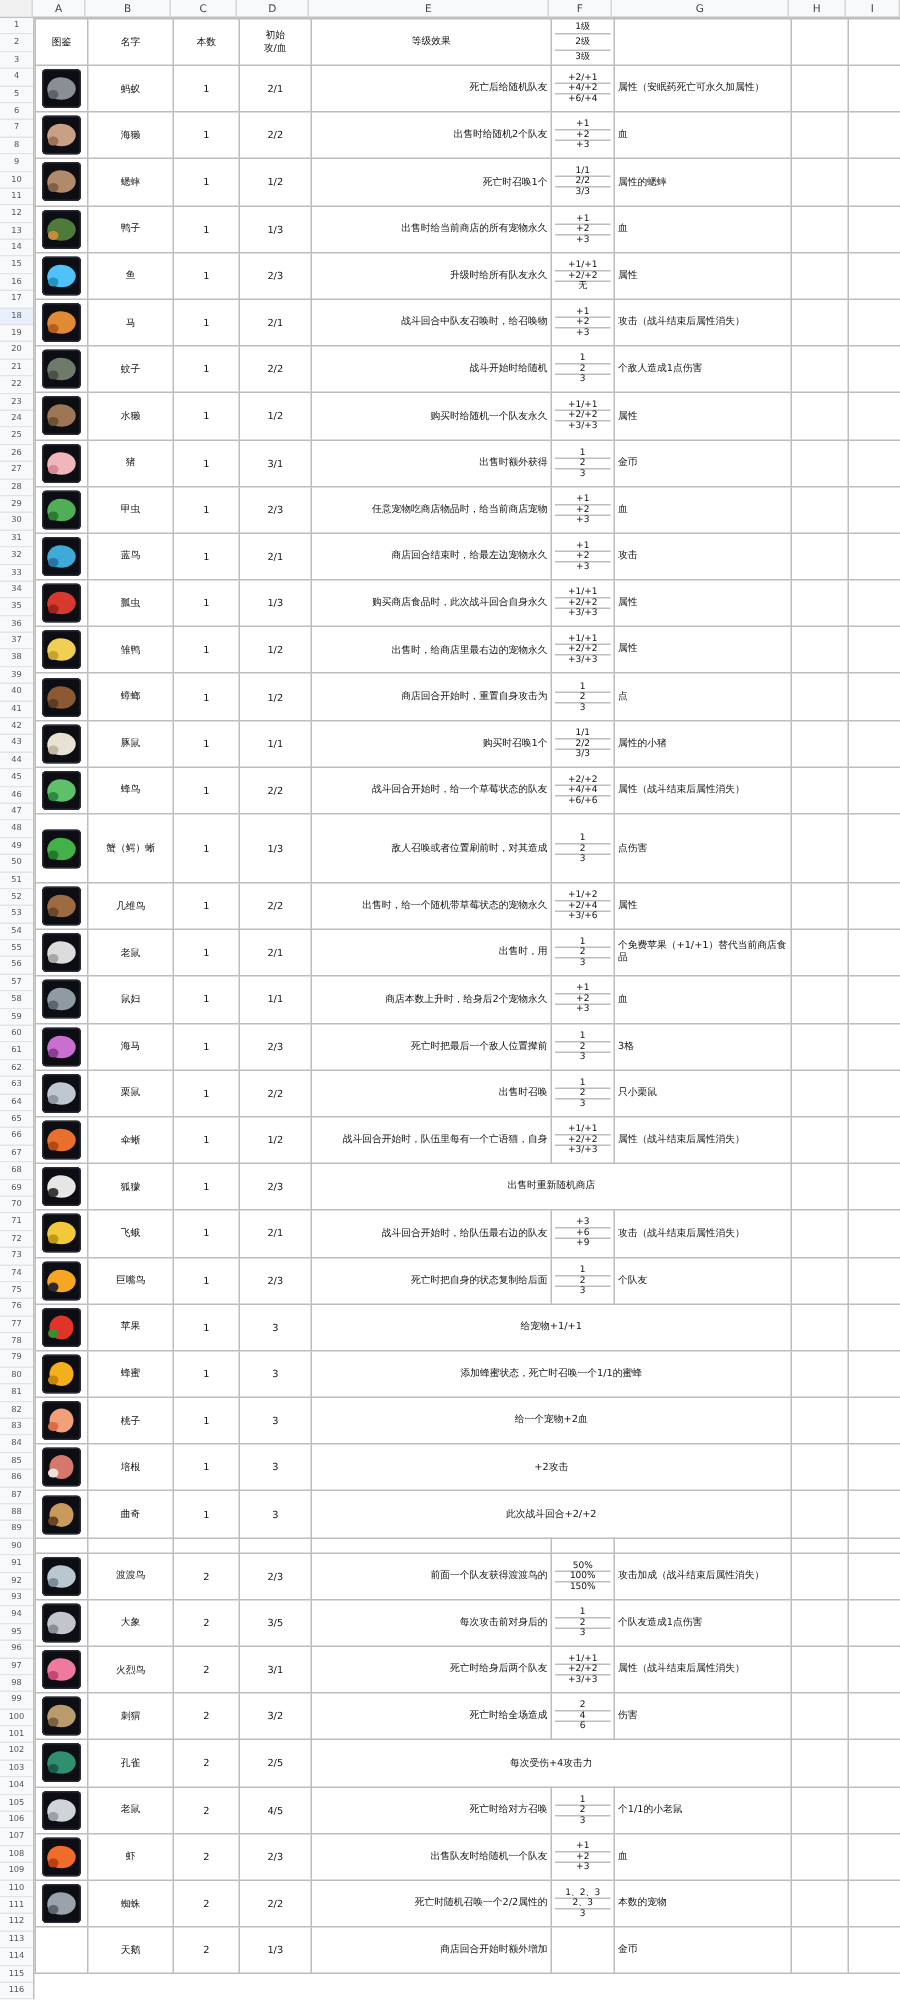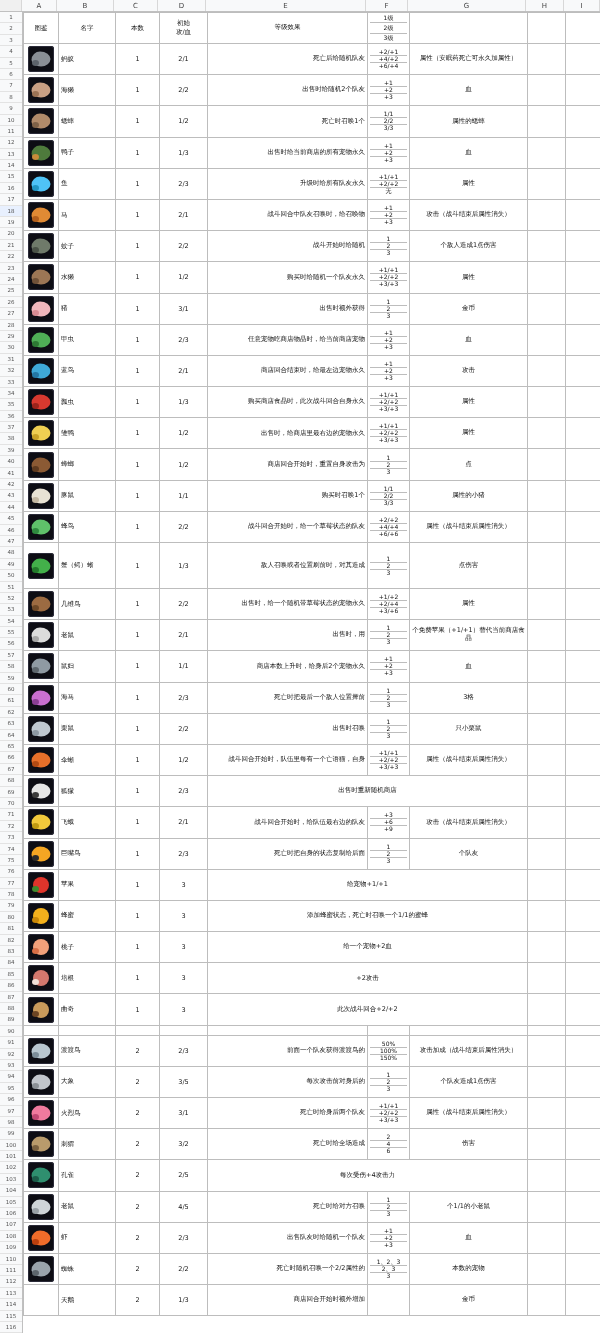--- a/index.html
+++ b/index.html
@@ -17,27 +17,27 @@
   .grid{display:flex;}
   .rowgutter{width:22px;background:#f8f9fa;border-right:1px solid #c0c0c0;flex:none;}
   .rn{font-size:5.5px;color:#555;text-align:center;height:10.4px;line-height:10.4px;border-bottom:1px solid #e3e3e3;background:#f8f9fa;overflow:hidden;}
   .rn.sel{background:#e8f0fe;}
   .tablewrap{flex:1;position:relative;}
 
   table.t{border-collapse:collapse;table-layout:fixed;width:578px;}
   table.t td{border:1px solid #bdbdbd;font-size:6.5px;color:#111;padding:0 2px;vertical-align:middle;box-sizing:border-box;
              font-family:"DejaVu Sans","Liberation Sans",sans-serif;}
   .cIcon{width:35px;height:31.2px;text-align:center;padding:0;}
-  .cName{width:57px;}
+  .cName{width:57px;text-align:center;}
   .cNum{width:44px;text-align:center;}
   .cStat{width:48px;text-align:center;}
   .cEff{width:160px;text-align:right;padding-right:3px;line-height:1.18;}
   .cEff.ctr{text-align:center;padding-right:2px;}
   .cLvl{width:42px;padding:0;}
-  .cTail{width:118px;text-align:center;padding-left:2px;line-height:1.2;}
+  .cTail{width:118px;text-align:left;padding-left:2px;line-height:1.2;}
   .cEmpty{width:38px;}
   .cEmpty2{width:36px;}
 
   .hdr td{height:31px;text-align:center;font-size:7px;background:#fff;}
   .hdr .cEff{text-align:center;padding-right:2px;}
 
   
   .lvlbox{display:flex;flex-direction:column;width:100%;height:100%;}
   .lvlbox div{flex:1;text-align:center;font-size:6px;line-height:1;display:flex;align-items:center;justify-content:center;
               border-bottom:1px solid #bdbdbd;}

